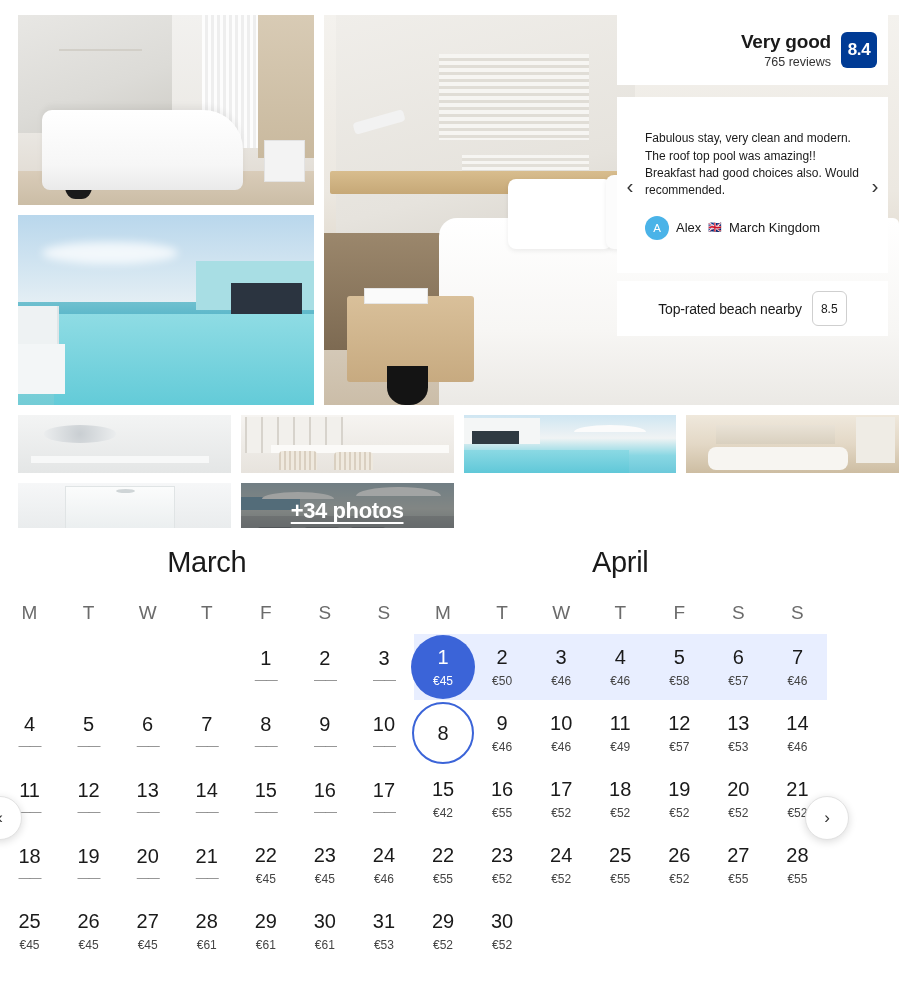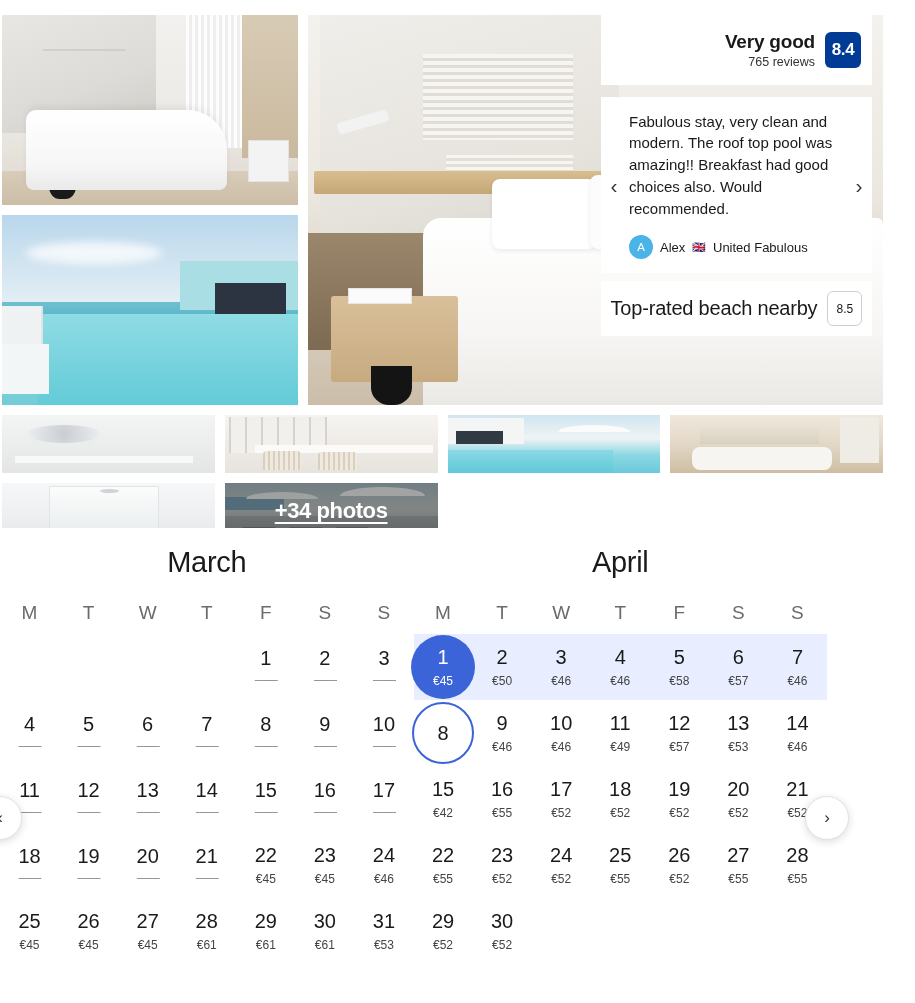--- a/index.html
+++ b/index.html
@@ -6,21 +6,21 @@
   html, body {
     width: 915px; height: 1003px;
     background: #ffffff;
     font-family: "Liberation Sans", sans-serif;
     overflow: hidden;
   }
   .page { position: relative; width: 915px; height: 1003px; background:#fff; }
 
   
   .gallery {
-    position: absolute; left: 2px; top: 15px;
+    position: absolute; left: 18px; top: 15px;
     width: 881px; height: 505px;
     display: grid;
     grid-template-columns: 296px 1fr;
     grid-template-rows: 190px 190px 125px;
     column-gap: 10px; row-gap: 10px;
   }
   .ph { position: relative; overflow: hidden; background:#dfe3e8; }
 
   
   .img-room-left {
@@ -117,31 +117,31 @@
   }
   .ov-review{
     left:293px; top:82px; width:271px; height:176px;
     display:flex;align-items:center;
   }
   .rv-arrow{
     width:26px;flex:0 0 26px;display:flex;align-items:center;justify-content:center;
     color:#333;font-size:21px;line-height:1;cursor:pointer;user-select:none;
   }
   .rv-body{flex:1;padding:0 2px;}
-  .rv-text{font-size:15px;line-height:1.45;color:#1a1a1a;}
+  .rv-text{font-size:12px;line-height:1.45;color:#1a1a1a;}
   .rv-author{display:flex;align-items:center;margin-top:16px;gap:7px;}
   .rv-avatar{width:24px;height:24px;border-radius:50%;background:#4ab3e8;
     color:#fff;font-size:11.5px;display:flex;align-items:center;justify-content:center;font-weight:500;}
   .rv-name{font-size:13px;color:#1a1a1a;}
   .rv-flag{font-size:11px;}
   .ov-beach{
     left:293px; top:266px; width:271px; height:55px;
     display:flex;align-items:center;justify-content:center;gap:10px;
   }
-  .beach-label{font-size:20px;color:#1a1a1a;letter-spacing:-.2px;}
+  .beach-label{font-size:14px;color:#1a1a1a;letter-spacing:-.2px;}
   .beach-score{
     border:1px solid #cfcfcf;border-radius:6px;
     width:35px;height:35px;display:flex;align-items:center;justify-content:center;
     font-size:12px;color:#1a1a1a;
   }
 
   
   .thumbs{
     grid-column: 1 / span 2; grid-row: 3;
     display:grid; grid-template-columns: repeat(4, 1fr); gap:10px;
@@ -268,21 +268,21 @@
       </div>
 
       <div class="ov-card ov-review">
         <div class="rv-arrow">‹</div>
         <div class="rv-body">
           <div class="rv-text">Fabulous stay, very clean and modern. The roof top pool was amazing!! Breakfast had good choices also. Would recommended.</div>
           <div class="rv-author">
             <div class="rv-avatar">A</div>
             <span class="rv-name">Alex</span>
             <span class="rv-flag">🇬🇧</span>
-            <span class="rv-name">United Fabulous</span>
+            <span class="rv-name">March Kingdom</span>
           </div>
         </div>
         <div class="rv-arrow">›</div>
       </div>
 
       <div class="ov-card ov-beach">
         <div class="beach-label">Top-rated beach nearby</div>
         <div class="beach-score">8.5</div>
       </div>
     </div>

